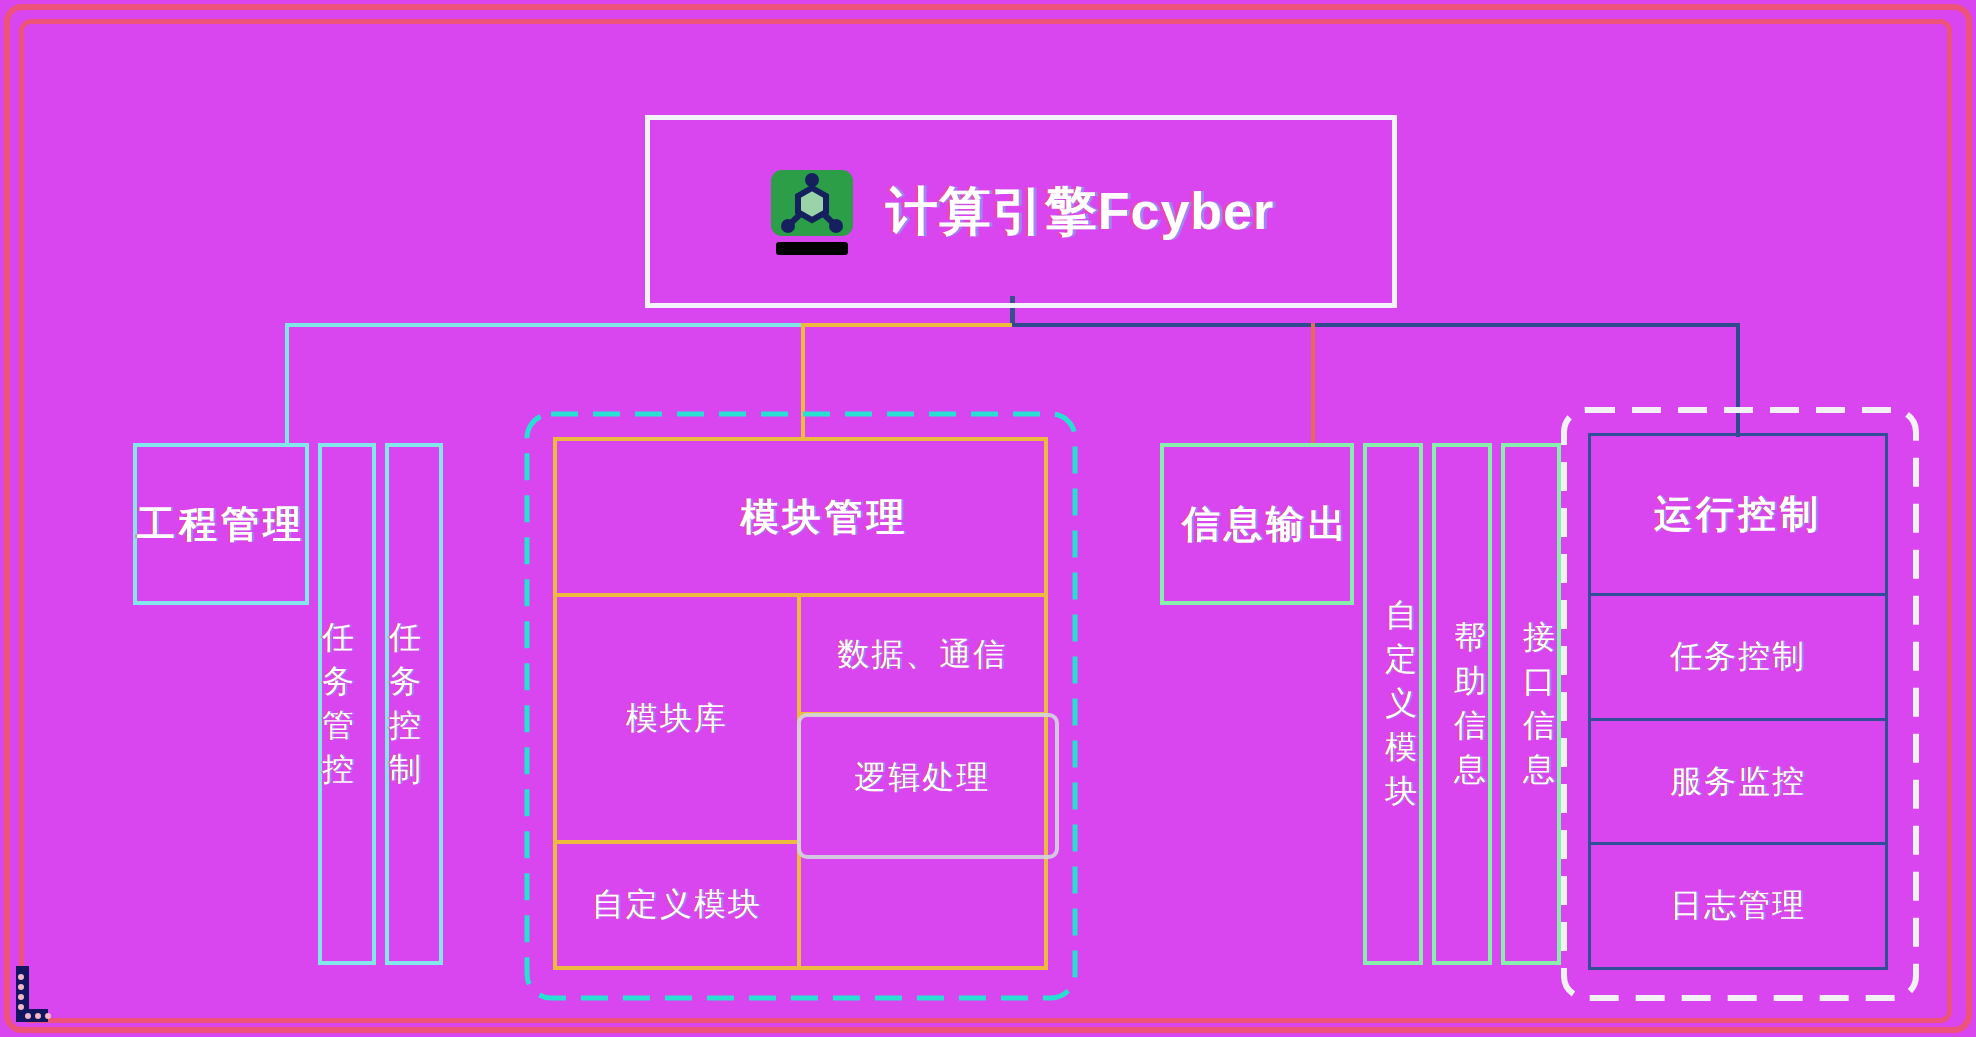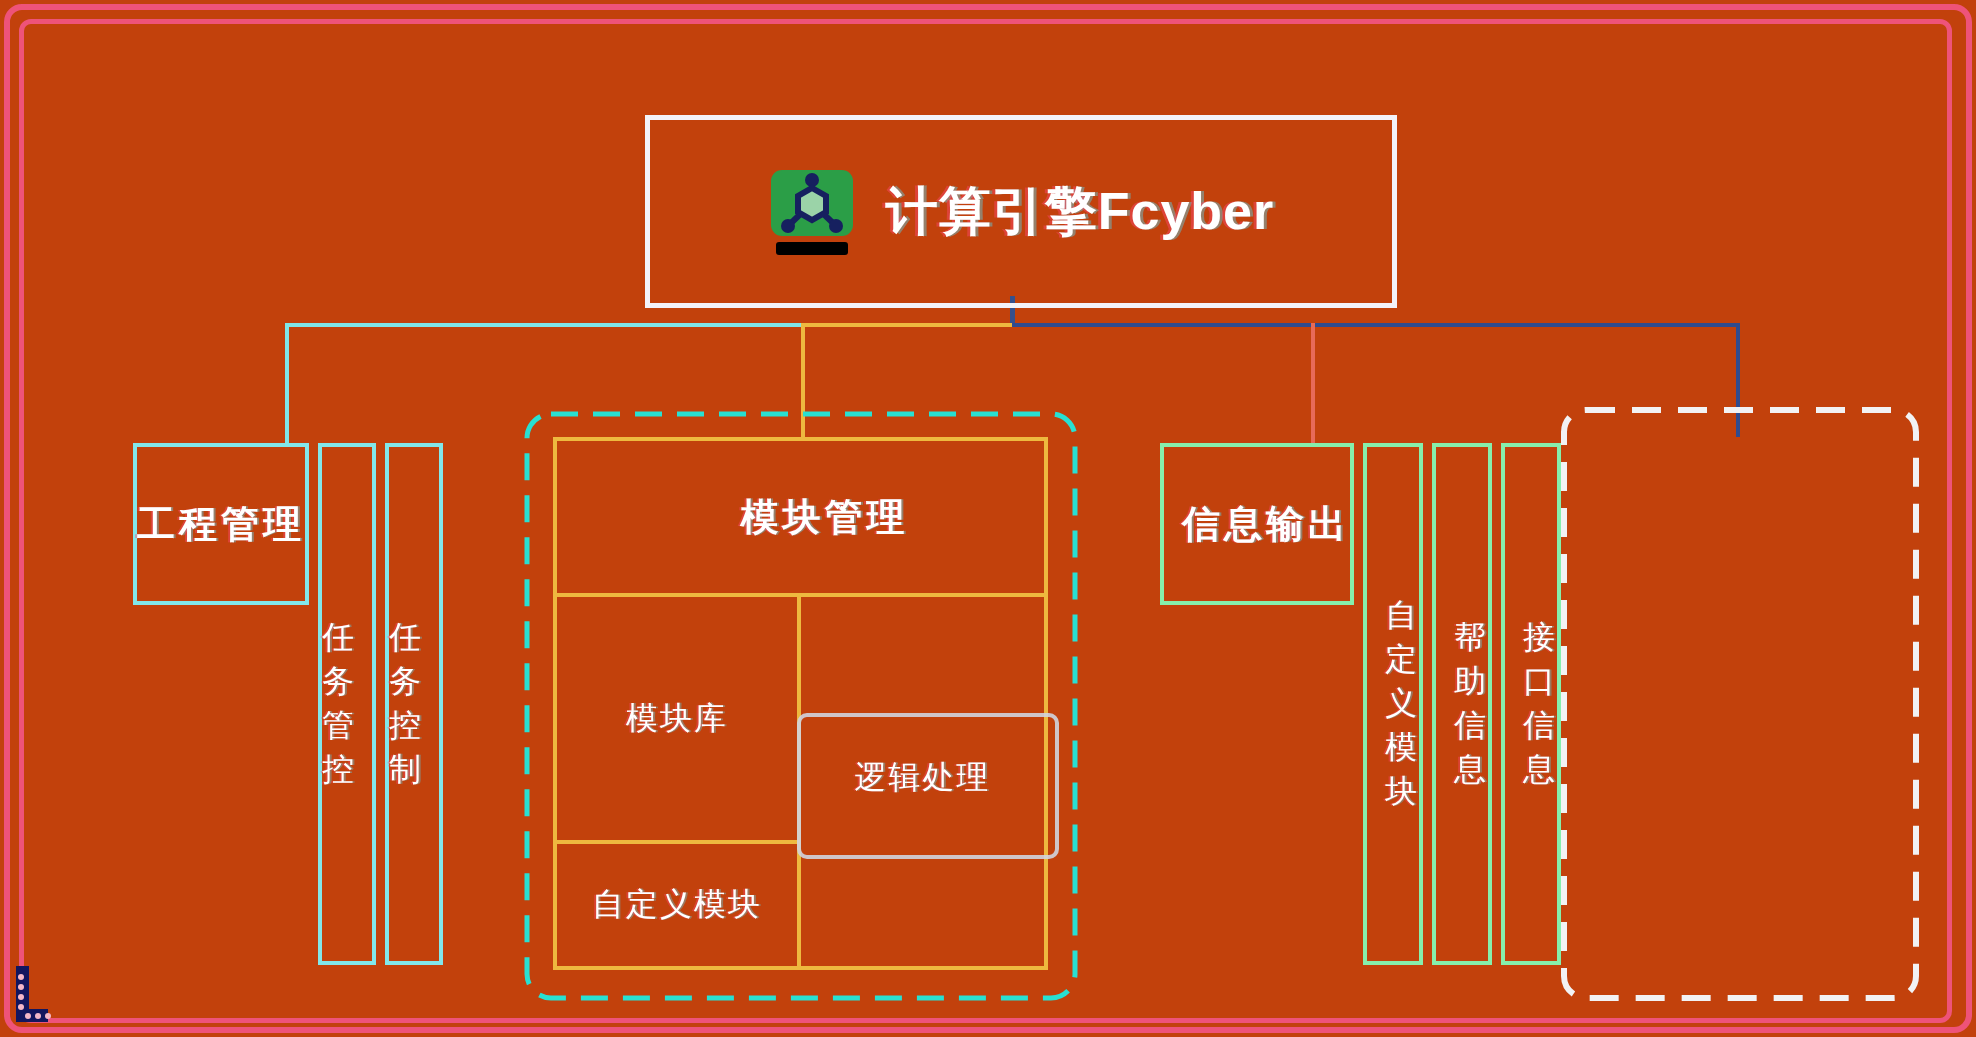--- a/index.html
+++ b/index.html
@@ -1,16 +1,16 @@
 <!DOCTYPE html>
 <html><head>
 <meta charset="utf-8">
 <style>
   html,body{margin:0;padding:0;background:#12165f;}
-  .canvas{position:relative;width:1976px;height:1037px;background:#c2410c;overflow:hidden;
+  .canvas{position:relative;width:1976px;height:1037px;background:#d946ef;overflow:hidden;
           font-family:"Liberation Sans","DejaVu Sans",sans-serif;color:#ffffff;}
 
   
   .frame-outer{position:absolute;left:4px;top:4px;right:4px;bottom:4px;
                border:6px solid #ee5379;border-radius:18px;}
   .frame-inner{position:absolute;left:19px;top:19px;right:24px;bottom:14px;
                border:5px solid #ee5379;border-radius:12px;}
   .frame-patch-v{position:absolute;left:16px;top:966px;width:13px;height:56px;background:#12165f;}
   .frame-patch-h{position:absolute;left:16px;top:1009px;width:32px;height:13px;background:#12165f;}
   .dot{position:absolute;width:6px;height:6px;border-radius:50%;background:#f3b7c8;}
@@ -124,27 +124,34 @@
   <div class="branch branch-cyan">
     <div class="hdr">工程管理</div>
     <div class="cell">任务管控</div>
     <div class="cell">任务控制</div>
   </div>
 
   <div class="box-module">
     <div class="hdr">模块管理</div>
     <div class="module-grid">
       <div class="m-lib">模块库</div>
+      <div class="m-data">数据、通信</div>
       <div class="m-logic">逻辑处理</div>
       <div class="m-custom">自定义模块</div>
     </div>
     <div class="logic-ring"></div>
   </div>
 
   <div class="branch branch-salmon">
     <div class="hdr">信息输出</div>
     <div class="cell">自定义模块</div>
     <div class="cell">帮助信息</div>
     <div class="cell">接口信息</div>
   </div>
 
+  <div class="box-run">
+    <div class="hdr">运行控制</div>
+    <div class="cell">任务控制</div>
+    <div class="cell">服务监控</div>
+    <div class="cell">日志管理</div>
+  </div>
 
 </div>
 
 </body></html>

